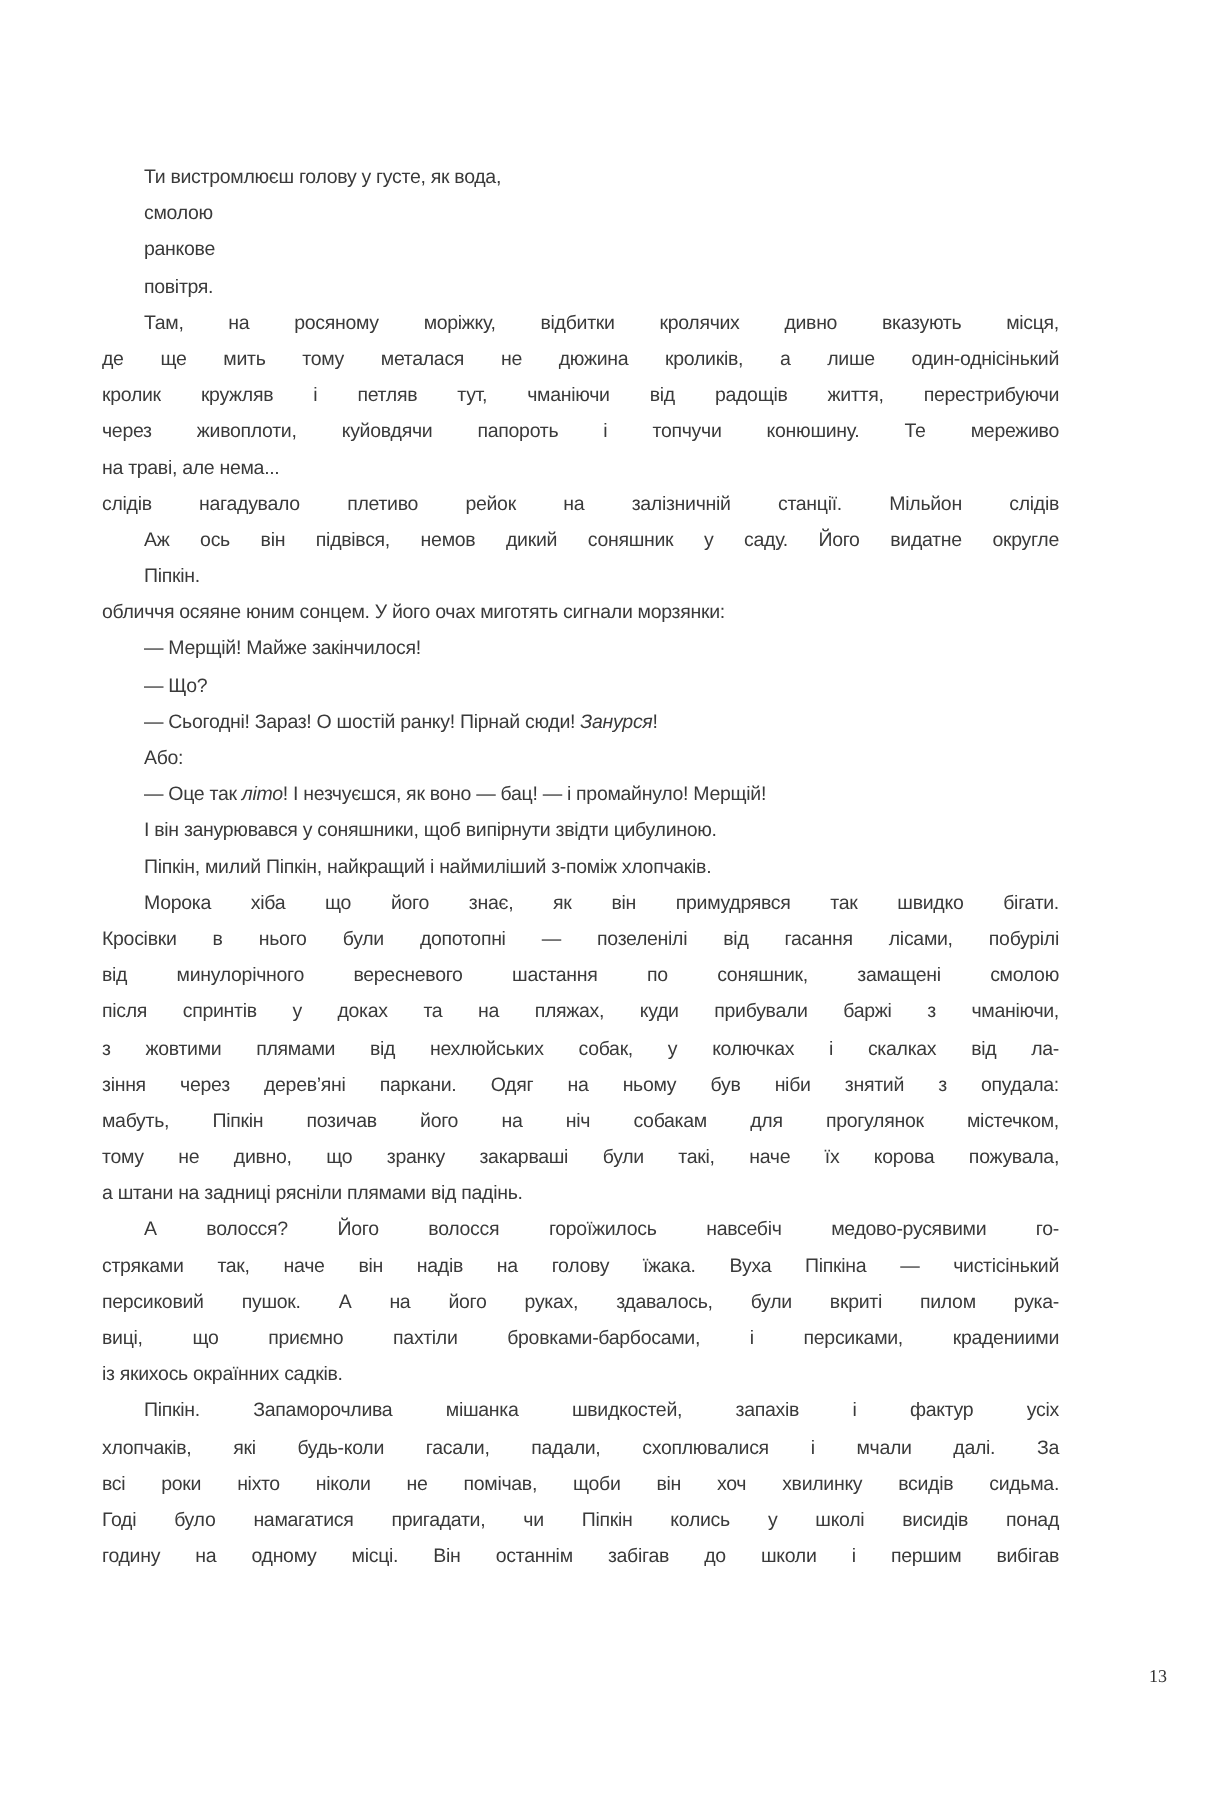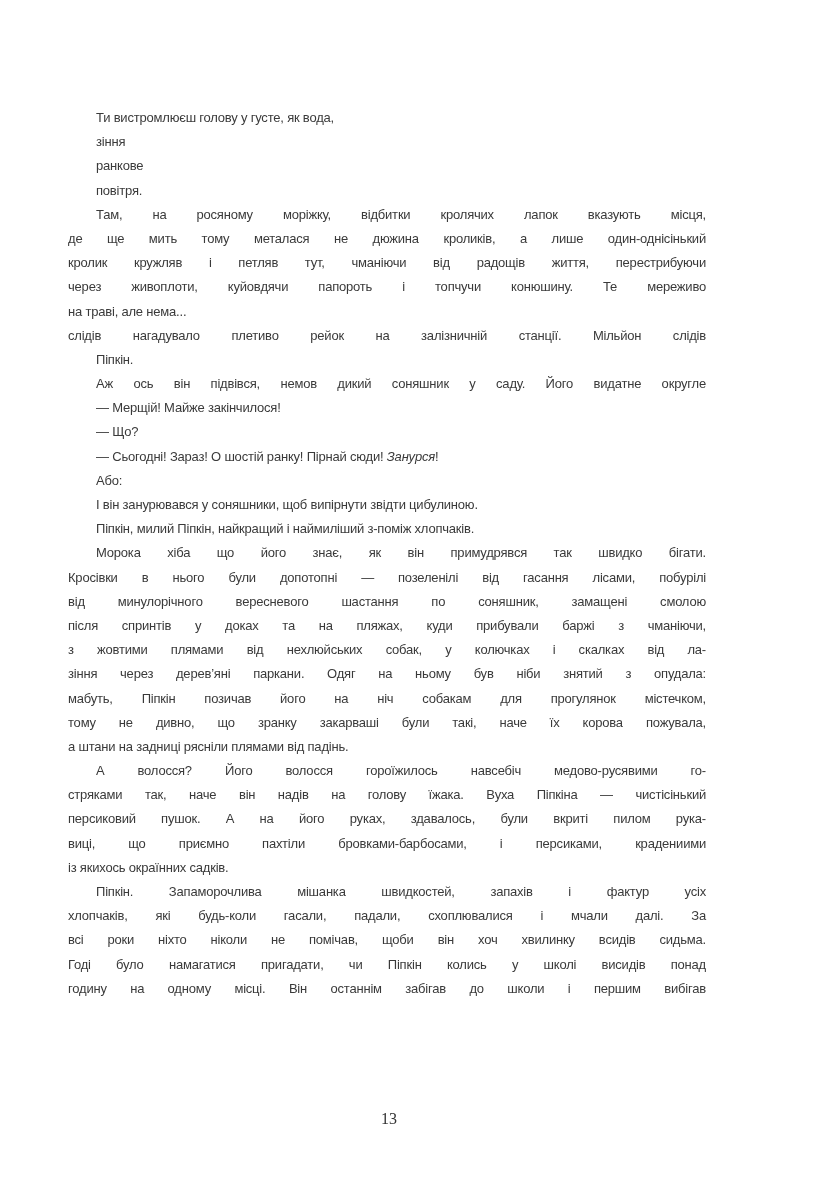--- a/index.html
+++ b/index.html
@@ -4,43 +4,45 @@
 <style>
   html, body { margin: 0; padding: 0; background: #ffffff; }
   body { width: 816px; height: 1200px; position: relative; overflow: hidden; }
   .page { position: absolute; left: 68px; top: 106px; width: 638px;
     font-family: "Liberation Sans", sans-serif; font-size: 13px; line-height: 24.2px;
     color: #3a3a3a; letter-spacing: -0.2px; }
   .line { white-space: nowrap; height: 24.2px; }
   .ind { padding-left: 28px; }
   .j { text-align: justify; text-align-last: justify; white-space: normal; }
   em { font-style: italic; }
-  .pagenum { position: absolute; top: 1110px; left: 0; width: 778px; text-align: center;
-    font-family: "Liberation Serif", serif; font-size: 16px; color: #333; }
+  .pagenum { position: absolute; top: 1110px; left: 0; width: 778px; text-align: right;
+    font-family: "Liberation Serif", serif; font-size: 12px; color: #333; }
 </style>
 </head>
 <body>
 
 <div class="page" id="page">
     <div class="line ind">Ти вистромлюєш голову у густе, як вода,</div>
-    <div class="line ind">зіння</div>
+    <div class="line ind">смолою</div>
     <div class="line ind">ранкове</div>
     <div class="line ind">повітря.</div>
-    <div class="line ind j">Там, на росяному моріжку, відбитки кролячих лапок вказують місця,</div>
+    <div class="line ind j">Там, на росяному моріжку, відбитки кролячих дивно вказують місця,</div>
     <div class="line j">де ще мить тому металася не дюжина кроликів, а лише один-однісінький</div>
     <div class="line j">кролик кружляв і петляв тут, чманіючи від радощів життя, перестрибуючи</div>
     <div class="line j">через живоплоти, куйовдячи папороть і топчучи конюшину. Те мереживо</div>
     <div class="line ">на траві, але нема...</div>
     <div class="line j">слідів нагадувало плетиво рейок на залізничній станції. Мільйон слідів</div>
+    <div class="line ind j">Аж ось він підвівся, немов дикий соняшник у саду. Його видатне округле</div>
     <div class="line ind">Піпкін.</div>
-    <div class="line ind j">Аж ось він підвівся, немов дикий соняшник у саду. Його видатне округле</div>
+    <div class="line ">обличчя осяяне юним сонцем. У його очах миготять сигнали морзянки:</div>
     <div class="line ind">— Мерщій! Майже закінчилося!</div>
     <div class="line ind">— Що?</div>
     <div class="line ind"><span>— Сьогодні! Зараз! О шостій ранку! Пірнай сюди! </span><em>Занурся</em><span>!</span></div>
     <div class="line ind">Або:</div>
+    <div class="line ind"><span>— Оце так </span><em>літо</em><span>! І незчуєшся, як воно — бац! — і промайнуло! Мерщій!</span></div>
     <div class="line ind">І він занурювався у соняшники, щоб випірнути звідти цибулиною.</div>
     <div class="line ind">Піпкін, милий Піпкін, найкращий і наймиліший з-поміж хлопчаків.</div>
     <div class="line ind j">Морока хіба що його знає, як він примудрявся так швидко бігати.</div>
     <div class="line j">Кросівки в нього були допотопні — позеленілі від гасання лісами, побурілі</div>
     <div class="line j">від минулорічного вересневого шастання по соняшник, замащені смолою</div>
     <div class="line j">після спринтів у доках та на пляжах, куди прибували баржі з чманіючи,</div>
     <div class="line j">з жовтими плямами від нехлюйських собак, у колючках і скалках від ла-</div>
     <div class="line j">зіння через дерев’яні паркани. Одяг на ньому був ніби знятий з опудала:</div>
     <div class="line j">мабуть, Піпкін позичав його на ніч собакам для прогулянок містечком,</div>
     <div class="line j">тому не дивно, що зранку закарваші були такі, наче їх корова пожувала,</div>

